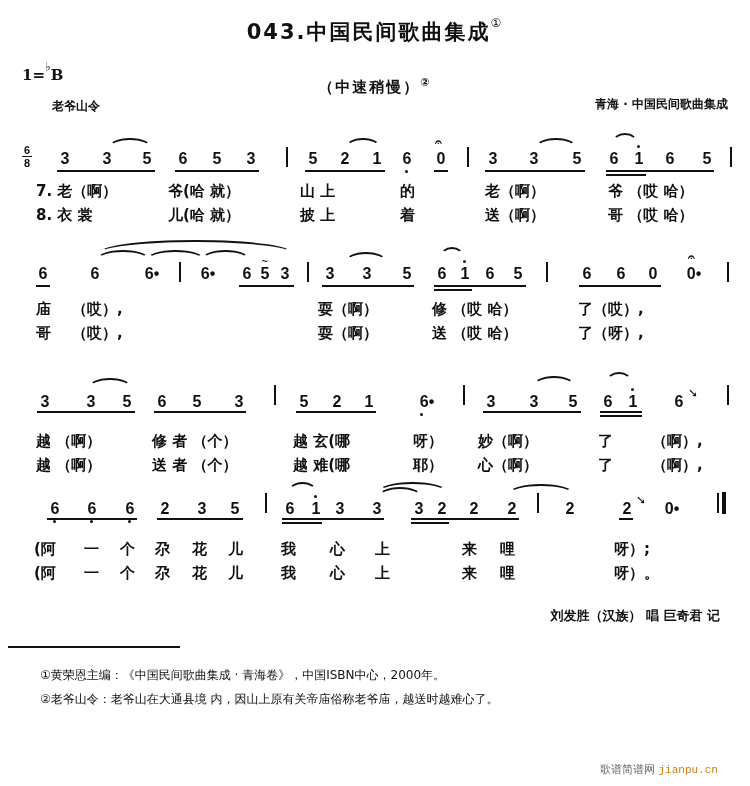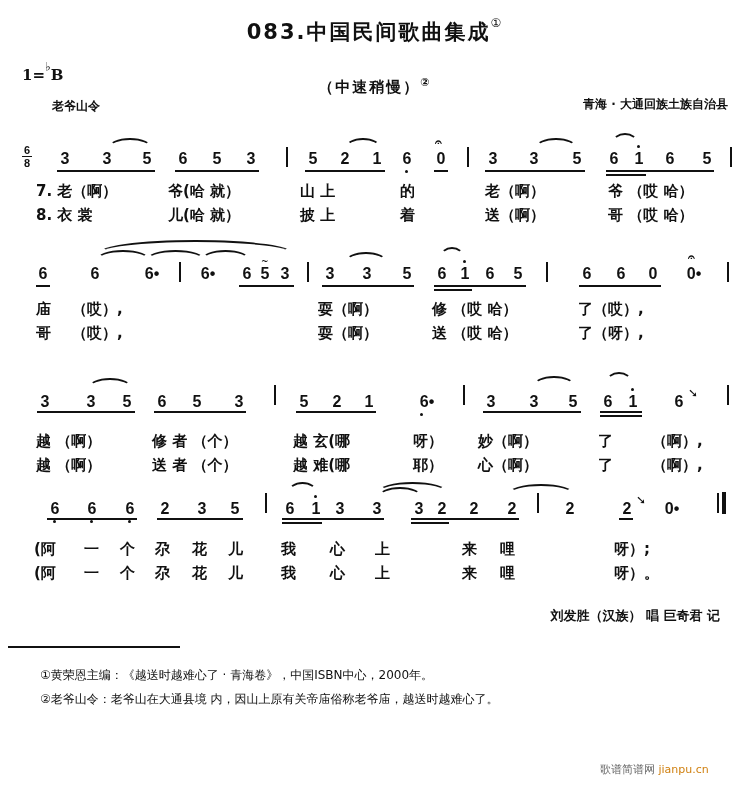--- a/index.html
+++ b/index.html
@@ -24,37 +24,37 @@
   .slur { position: absolute; border: 2px solid #111; border-bottom: none; border-left-color: transparent; border-right-color: transparent; border-radius: 50% 50% 0 0 / 100% 100% 0 0; height: 8px; }
   .ferm { position: absolute; font-size: 12px; font-weight: bold; }
   .ts { left: 22px; top: 145px; font-size: 11px; font-weight: bold; line-height: 10px; text-align: center; font-family: "Liberation Sans", sans-serif; }
   .ts .line { width: 10px; height: 1px; background: #111; margin: 1px auto; }
 
   .lyr { position: absolute; font-size: 15px; font-weight: bold; white-space: nowrap; font-family: "DejaVu Sans", sans-serif; }
   .credit { right: 30px; top: 607px; font-size: 13px; font-weight: bold; }
   .fnline { left: 8px; top: 646px; width: 172px; height: 2px; background: #111; }
   .fn { left: 40px; font-size: 12px; }
   .wm { left: 600px; top: 762px; font-size: 11px; color: #666; }
-  .wm span { color: #d08010; }
+  .wm span { color: #d08010; font-family: Liberation Mono, monospace; }
   .arrow { position: absolute; font-size: 12px; font-weight: bold; }
 </style>
 </head>
 <body>
 
 <div class="abs title">
-  <span>083.</span><span>中国民间歌曲集成</span><sup>①</sup>
+  <span>043.</span><span>中国民间歌曲集成</span><sup>①</sup>
 </div>
 <div class="abs key">
   <span>1=</span><span class="flat">♭</span><span>B</span>
 </div>
 <div class="abs subtitle">
   <span>（中速稍慢）</span><sup>②</sup>
 </div>
 <div class="abs tempo">老爷山令</div>
-<div class="abs origin">青海 · 大通回族土族自治县</div>
+<div class="abs origin">青海 · 中国民间歌曲集成</div>
 
 <div class="abs ts">
   <div>6</div>
   <div class="line"></div>
   <div>8</div>
 </div>
 
 <div>
   <div class="slur" style="left:108px;top:138px;width:40px;"></div>
   <div class="n" style="left:58px;top:150px;">3</div>
@@ -261,19 +261,19 @@
   <div class="lyr" style="left:281px;top:564px;">我</div>
   <div class="lyr" style="left:330px;top:564px;">心</div>
   <div class="lyr" style="left:375px;top:564px;">上</div>
   <div class="lyr" style="left:462px;top:564px;">来</div>
   <div class="lyr" style="left:500px;top:564px;">哩</div>
   <div class="lyr" style="left:614px;top:564px;">呀）。</div>
 </div>
 
 <div class="abs credit">刘发胜（汉族） 唱 巨奇君 记</div>
 <div class="abs fnline"></div>
-<div class="abs fn" style="top:667px;">①黄荣恩主编：《越送时越难心了 · 青海卷》，中国ISBN中心，2000年。</div>
+<div class="abs fn" style="top:667px;">①黄荣恩主编：《中国民间歌曲集成 · 青海卷》，中国ISBN中心，2000年。</div>
 <div class="abs fn" style="top:691px;">②老爷山令：老爷山在大通县境 内，因山上原有关帝庙俗称老爷庙，越送时越难心了。</div>
 
 <div class="abs wm">
   <span style="color:#666">歌谱简谱网</span>
   <span>jianpu.cn</span>
 </div>
 
 </body></html>

